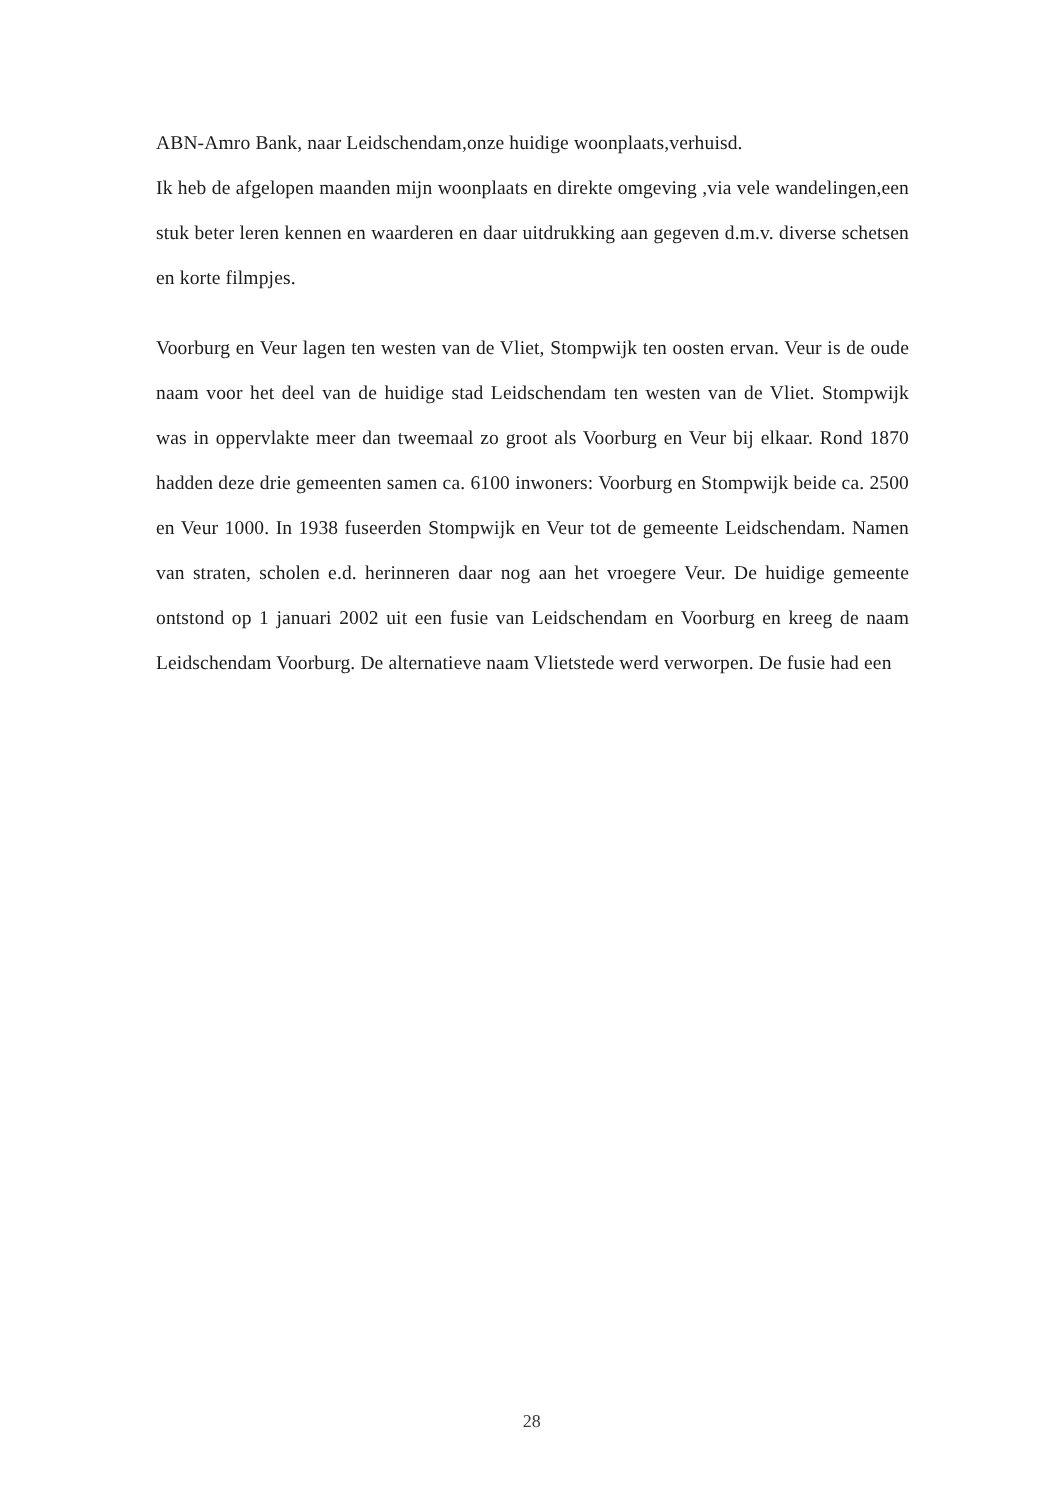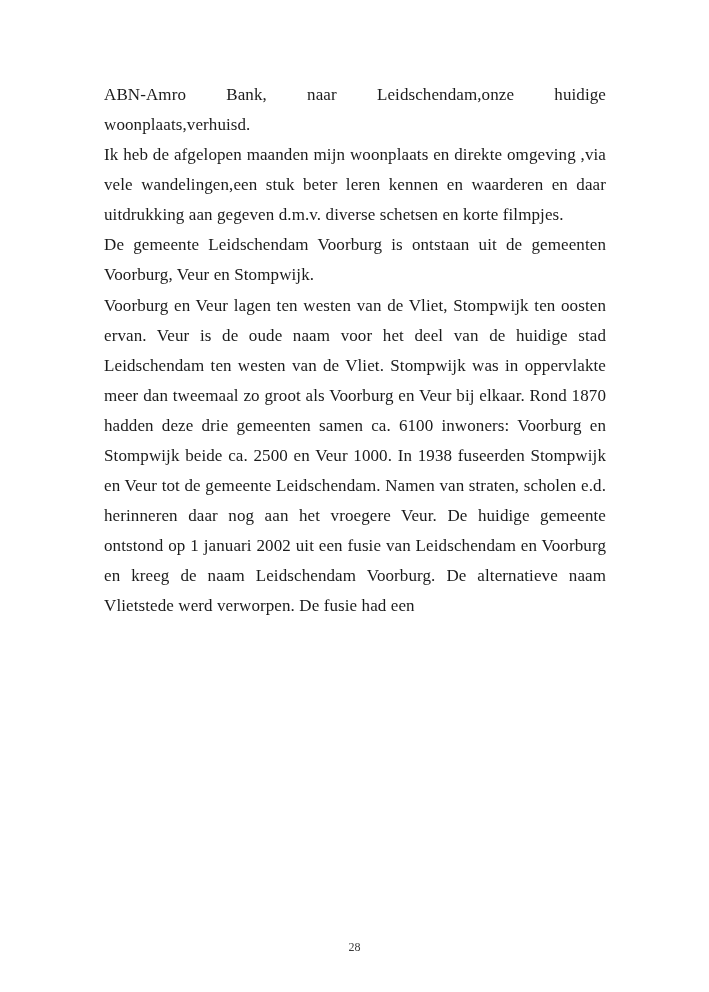--- a/index.html
+++ b/index.html
@@ -24,46 +24,45 @@
     background: #ffffff;
   }
   .text-block {
     position: absolute;
     left: 104px;
     top: 80px;
     width: 502px;
   }
   .text-block p {
     margin: 0;
-    font-size: 17px;
+    font-size: 13px;
     line-height: 30px;
     text-align: justify;
     text-justify: inter-word;
     letter-spacing: 0.1px;
   }
   .text-block p + p {
   }
   .text-block p.tight {
-    margin-top: 1px;
+    margin-top: 17px;
   }
   .page-number {
     position: absolute;
     left: 0;
     bottom: 38px;
     width: 100%;
     text-align: center;
     font-size: 12px;
     line-height: 14px;
     color: #3a3a3a;
   }
 </style>
 </head>
 <body>
 
 <div class="page">
   <div class="text-block">
     <p>ABN-Amro Bank, naar Leidschendam,onze huidige woonplaats,verhuisd.</p>
     <p>Ik heb de afgelopen maanden mijn woonplaats en direkte omgeving ,via vele wandelingen,een stuk beter leren kennen en waarderen en daar uitdrukking aan gegeven d.m.v. diverse schetsen en korte filmpjes.</p>
-    <p>De gemeente Leidschendam Voorburg is ontstaan uit de gemeenten Voorburg, Veur en Stompwijk.</p>
     <p class="tight">Voorburg en Veur lagen ten westen van de Vliet, Stompwijk ten oosten ervan. Veur is de oude naam voor het deel van de huidige stad Leidschendam ten westen van de Vliet. Stompwijk was in oppervlakte meer dan tweemaal zo groot als Voorburg en Veur bij elkaar. Rond 1870 hadden deze drie gemeenten samen ca. 6100 inwoners: Voorburg en Stompwijk beide ca. 2500 en Veur 1000. In 1938 fuseerden Stompwijk en Veur tot de gemeente Leidschendam. Namen van straten, scholen e.d. herinneren daar nog aan het vroegere Veur. De huidige gemeente ontstond op 1 januari 2002 uit een fusie van Leidschendam en Voorburg en kreeg de naam Leidschendam Voorburg. De alternatieve naam Vlietstede werd verworpen. De fusie had een</p>
   </div>
   <div class="page-number">28</div>
 </div>
 
 </body></html>

